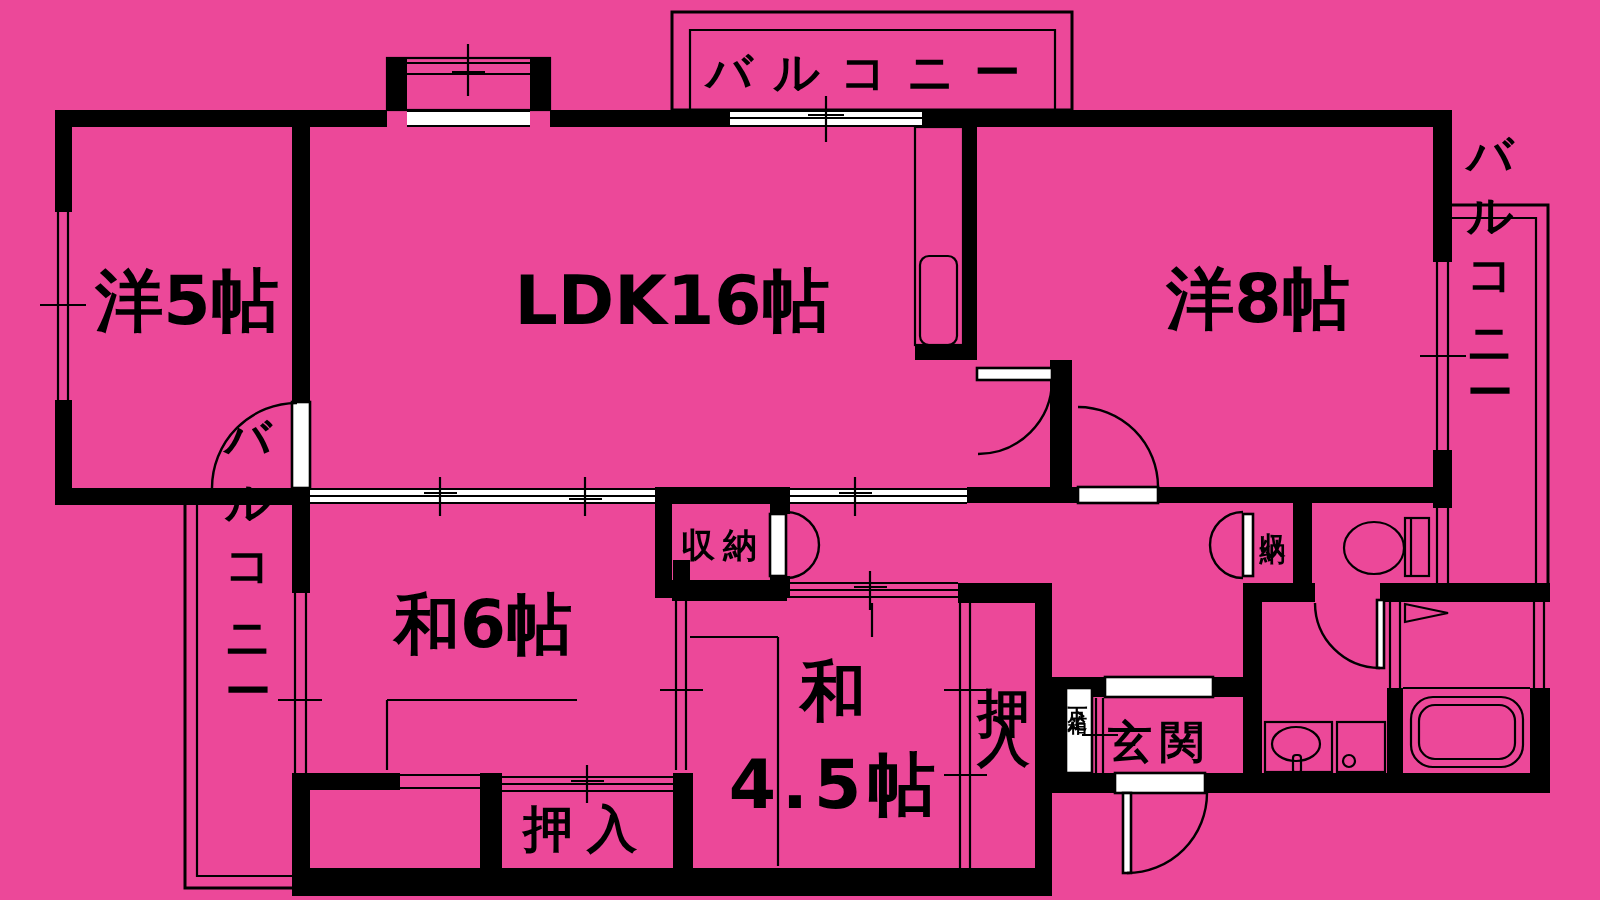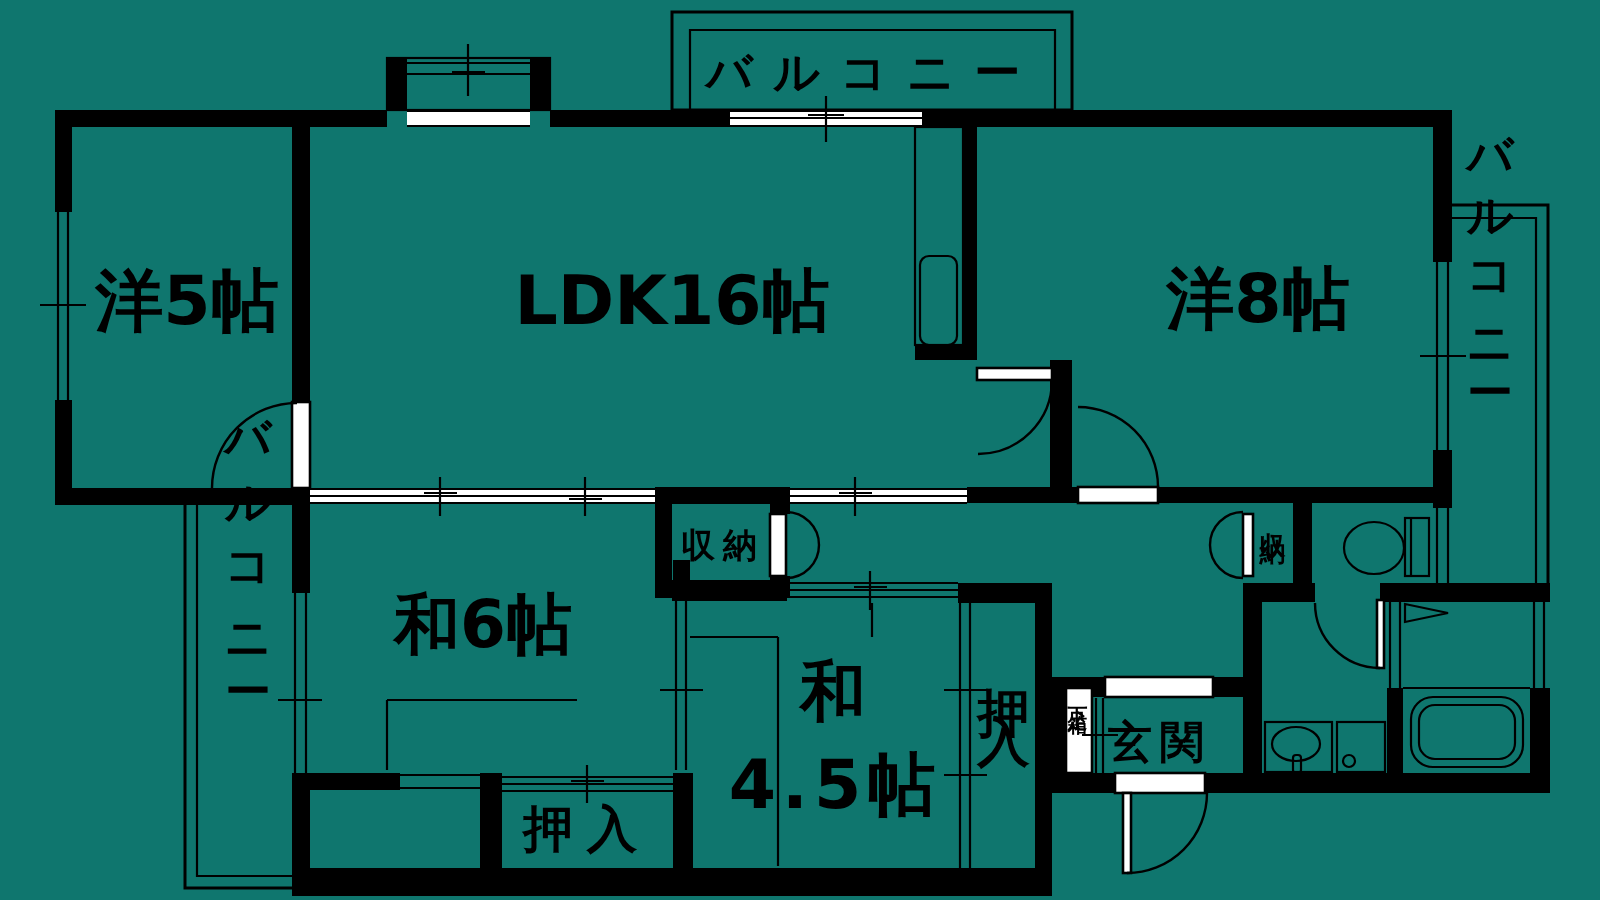--- a/index.html
+++ b/index.html
@@ -1,16 +1,16 @@
 <!DOCTYPE html>
 <html><head>
 <meta charset="utf-8">
 <style>
   html,body{margin:0;padding:0;background:#ffffff;}
-  #stage{position:relative;width:1600px;height:900px;background:#0f766e;overflow:hidden;}
+  #stage{position:relative;width:1600px;height:900px;background:#ec4899;overflow:hidden;}
   svg{display:block;}
   .wall{fill:#000000;stroke:none;}
   .thin{fill:none;stroke:#000000;stroke-width:3;}
   .thin2{fill:none;stroke:#000000;stroke-width:2.2;}
   .whitebox{fill:#ffffff;stroke:#000000;stroke-width:2.6;}
   .whitefill{fill:#ffffff;stroke:none;}
   .arc{fill:none;stroke:#000000;stroke-width:2.4;}
   .lbl{font-family:"DejaVu Sans","Liberation Sans",sans-serif;font-weight:bold;fill:#000000;text-anchor:middle;}
   .vtext{writing-mode:vertical-rl;text-orientation:mixed;}
 </style>

